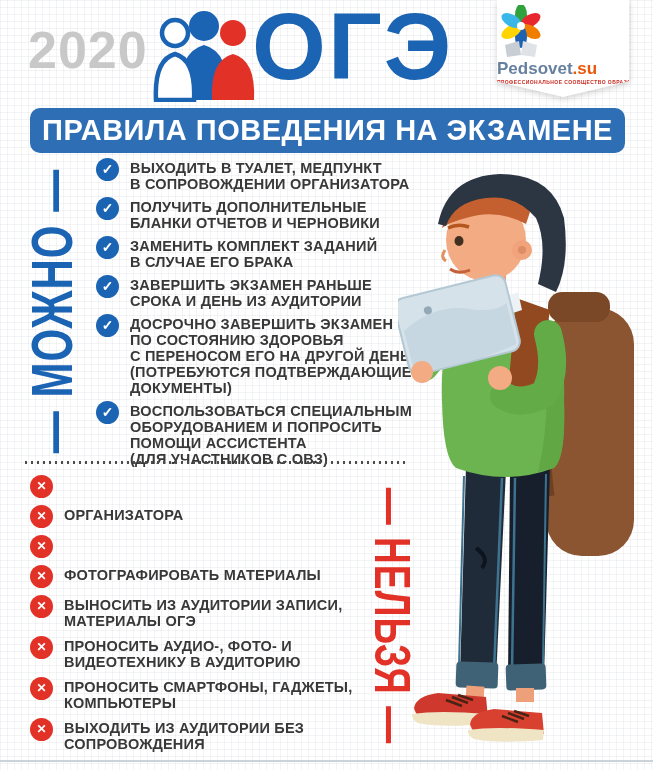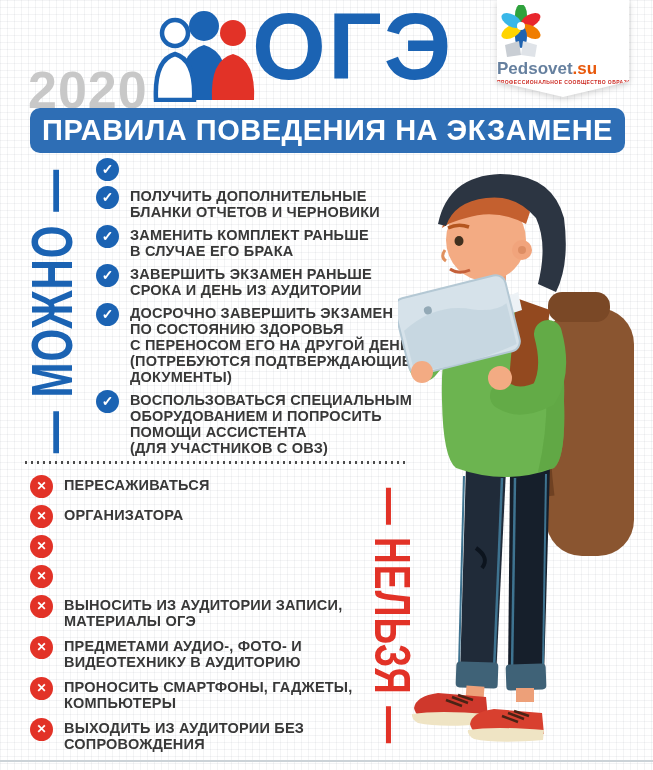--- a/index.html
+++ b/index.html
@@ -12,21 +12,21 @@
     font-family:"Liberation Sans", sans-serif;
     background-color:#ffffff;
     background-image:
       linear-gradient(rgba(165,170,180,0.13) 1px, transparent 1px),
       linear-gradient(90deg, rgba(165,170,180,0.13) 1px, transparent 1px);
     background-size:7px 7px;
   }
   
   .year{
     position:absolute; left:28px; top:24px; font-size:52px; font-weight:bold;
-    color:var(--year-gray); letter-spacing:1px; line-height:52px;margin-top:40px;
+    color:var(--year-gray); letter-spacing:1px; line-height:52px;
   }
   .oge-icon{ position:absolute; left:148px; top:10px; }
   .oge-text{
     position:absolute; left:252px; top:-14px; font-size:95px; font-weight:bold;
     color:var(--blue); letter-spacing:2px; line-height:120px;
   }
   .ribbon-wrap{ position:absolute; left:497px; top:0; filter:drop-shadow(0 2px 3px rgba(0,0,0,0.18)); }
   .ribbon{
     width:132px; height:97px; background:#fff; text-align:left;
     clip-path:polygon(0 0,100% 0,100% 84%,50% 100%,0 84%);
@@ -125,31 +125,33 @@
     <span>— МОЖНО —</span>
   </div>
   <div class="v-label forbidden-label">
     <span>— НЕЛЬЗЯ —</span>
   </div>
 
   <div class="list allowed-list">
 
       <div class="row">
         <span class="badge check">✓</span>
+        <span class="itext">ВЫХОДИТЬ В ТУАЛЕТ, МЕДПУНКТ
+В СОПРОВОЖДЕНИИ ОРГАНИЗАТОРА</span>
       </div>
 
       <div class="row">
         <span class="badge check">✓</span>
         <span class="itext">ПОЛУЧИТЬ ДОПОЛНИТЕЛЬНЫЕ
 БЛАНКИ ОТЧЕТОВ И ЧЕРНОВИКИ</span>
       </div>
 
       <div class="row">
         <span class="badge check">✓</span>
-        <span class="itext">ЗАМЕНИТЬ КОМПЛЕКТ РАНЬШЕ
+        <span class="itext">ЗАМЕНИТЬ КОМПЛЕКТ ЗАДАНИЙ
 В СЛУЧАЕ ЕГО БРАКА</span>
       </div>
 
       <div class="row">
         <span class="badge check">✓</span>
         <span class="itext">ЗАВЕРШИТЬ ЭКЗАМЕН РАНЬШЕ
 СРОКА И ДЕНЬ ИЗ АУДИТОРИИ</span>
       </div>
 
       <div class="row">
@@ -169,45 +171,45 @@
 (ДЛЯ УЧАСТНИКОВ С ОВЗ)</span>
       </div>
     </div>
 
   <div class="divider"></div>
 
   <div class="list forbidden-list">
 
       <div class="row">
         <span class="badge cross">✕</span>
-        <span class="itext">ПЕРЕСАЖИВАТЬСЯ</span>
       </div>
 
       <div class="row">
         <span class="badge cross">✕</span>
         <span class="itext">ОРГАНИЗАТОРА</span>
       </div>
 
       <div class="row">
         <span class="badge cross">✕</span>
       </div>
 
       <div class="row">
         <span class="badge cross">✕</span>
+        <span class="itext">ФОТОГРАФИРОВАТЬ МАТЕРИАЛЫ</span>
       </div>
 
       <div class="row">
         <span class="badge cross">✕</span>
         <span class="itext">ВЫНОСИТЬ ИЗ АУДИТОРИИ ЗАПИСИ,
 МАТЕРИАЛЫ ОГЭ</span>
       </div>
 
       <div class="row">
         <span class="badge cross">✕</span>
-        <span class="itext">ПРЕДМЕТАМИ АУДИО-, ФОТО- И
+        <span class="itext">ПРОНОСИТЬ АУДИО-, ФОТО- И
 ВИДЕОТЕХНИКУ В АУДИТОРИЮ</span>
       </div>
 
       <div class="row">
         <span class="badge cross">✕</span>
         <span class="itext">ПРОНОСИТЬ СМАРТФОНЫ, ГАДЖЕТЫ,
 КОМПЬЮТЕРЫ</span>
       </div>
 
       <div class="row">

